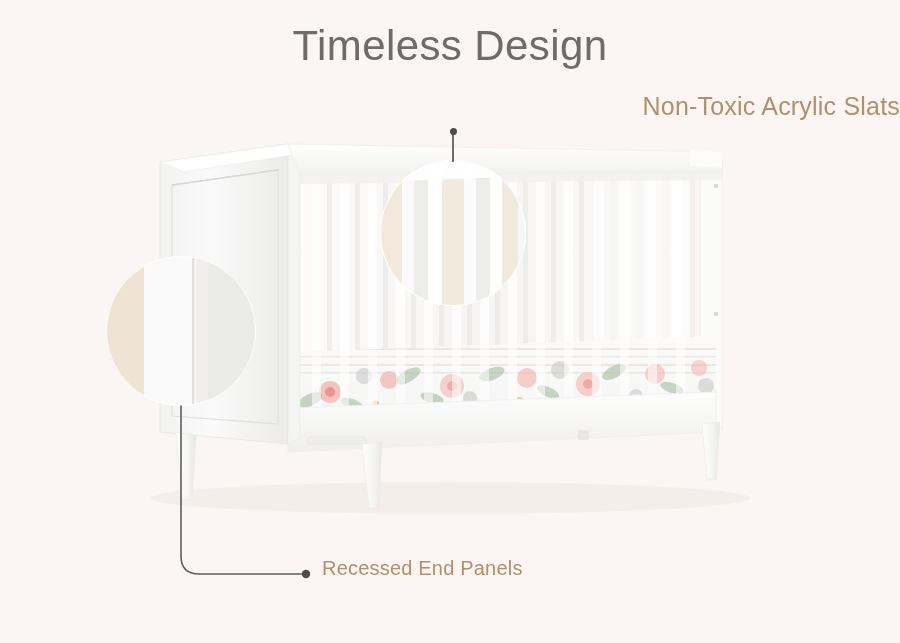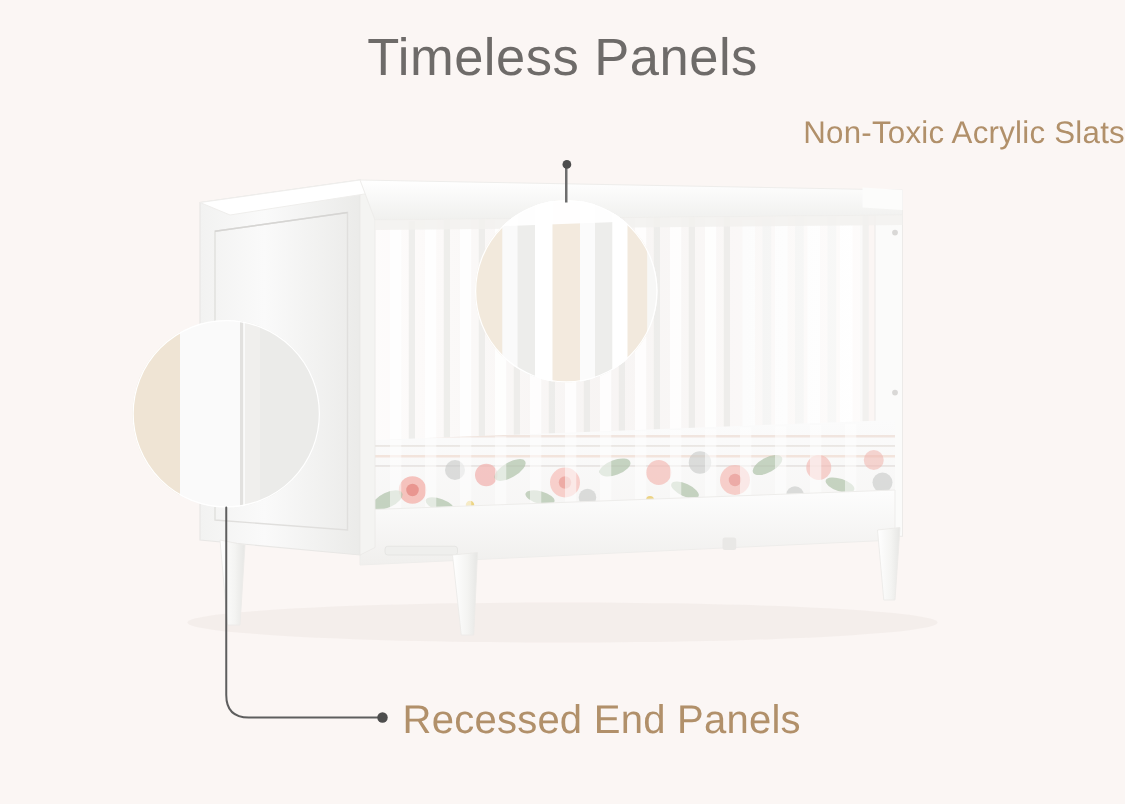--- a/index.html
+++ b/index.html
@@ -38,21 +38,21 @@
     font-size: 25px;
     font-weight: 400;
     letter-spacing: 0.2px;
     color: #b1906a;
     white-space: nowrap;
   }
   .sublabel-bottom {
     position: absolute;
     left: 322px;
     top: 557px;
-    font-size: 32px;
+    font-size: 20px;
     font-weight: 400;
     letter-spacing: 0.2px;
     color: #b1906a;
     white-space: nowrap;
   }
 
   
   .crib { position: absolute; left: 0; top: 0; width: 900px; height: 643px; }
 
   
@@ -322,19 +322,19 @@
   <div class="callout-circle callout-left"></div>
 
   <div class="leader-line-v" style="left:452px; top:134px; height:28px;"></div>
   <div class="leader-dot" style="left:449.5px; top:128px;"></div>
 
   <svg style="position:absolute; left:0; top:0; width:900px; height:643px; pointer-events:none;" viewBox="0 0 900 643">
     <path d="M181,406 L181,556 Q181,574 199,574 L304,574" fill="none" stroke="#5e5e5e" stroke-width="1.6" stroke-linecap="round"></path>
     <circle cx="306" cy="574" r="4.2" fill="#4d4d4d"></circle>
   </svg>
 
-  <div class="headline">Timeless Panels</div>
+  <div class="headline">Timeless Design</div>
 
   <div class="sublabel-top">Non-Toxic Acrylic Slats</div>
 
   <div class="sublabel-bottom">Recessed End Panels</div>
 
 </div>
 
 </body></html>

